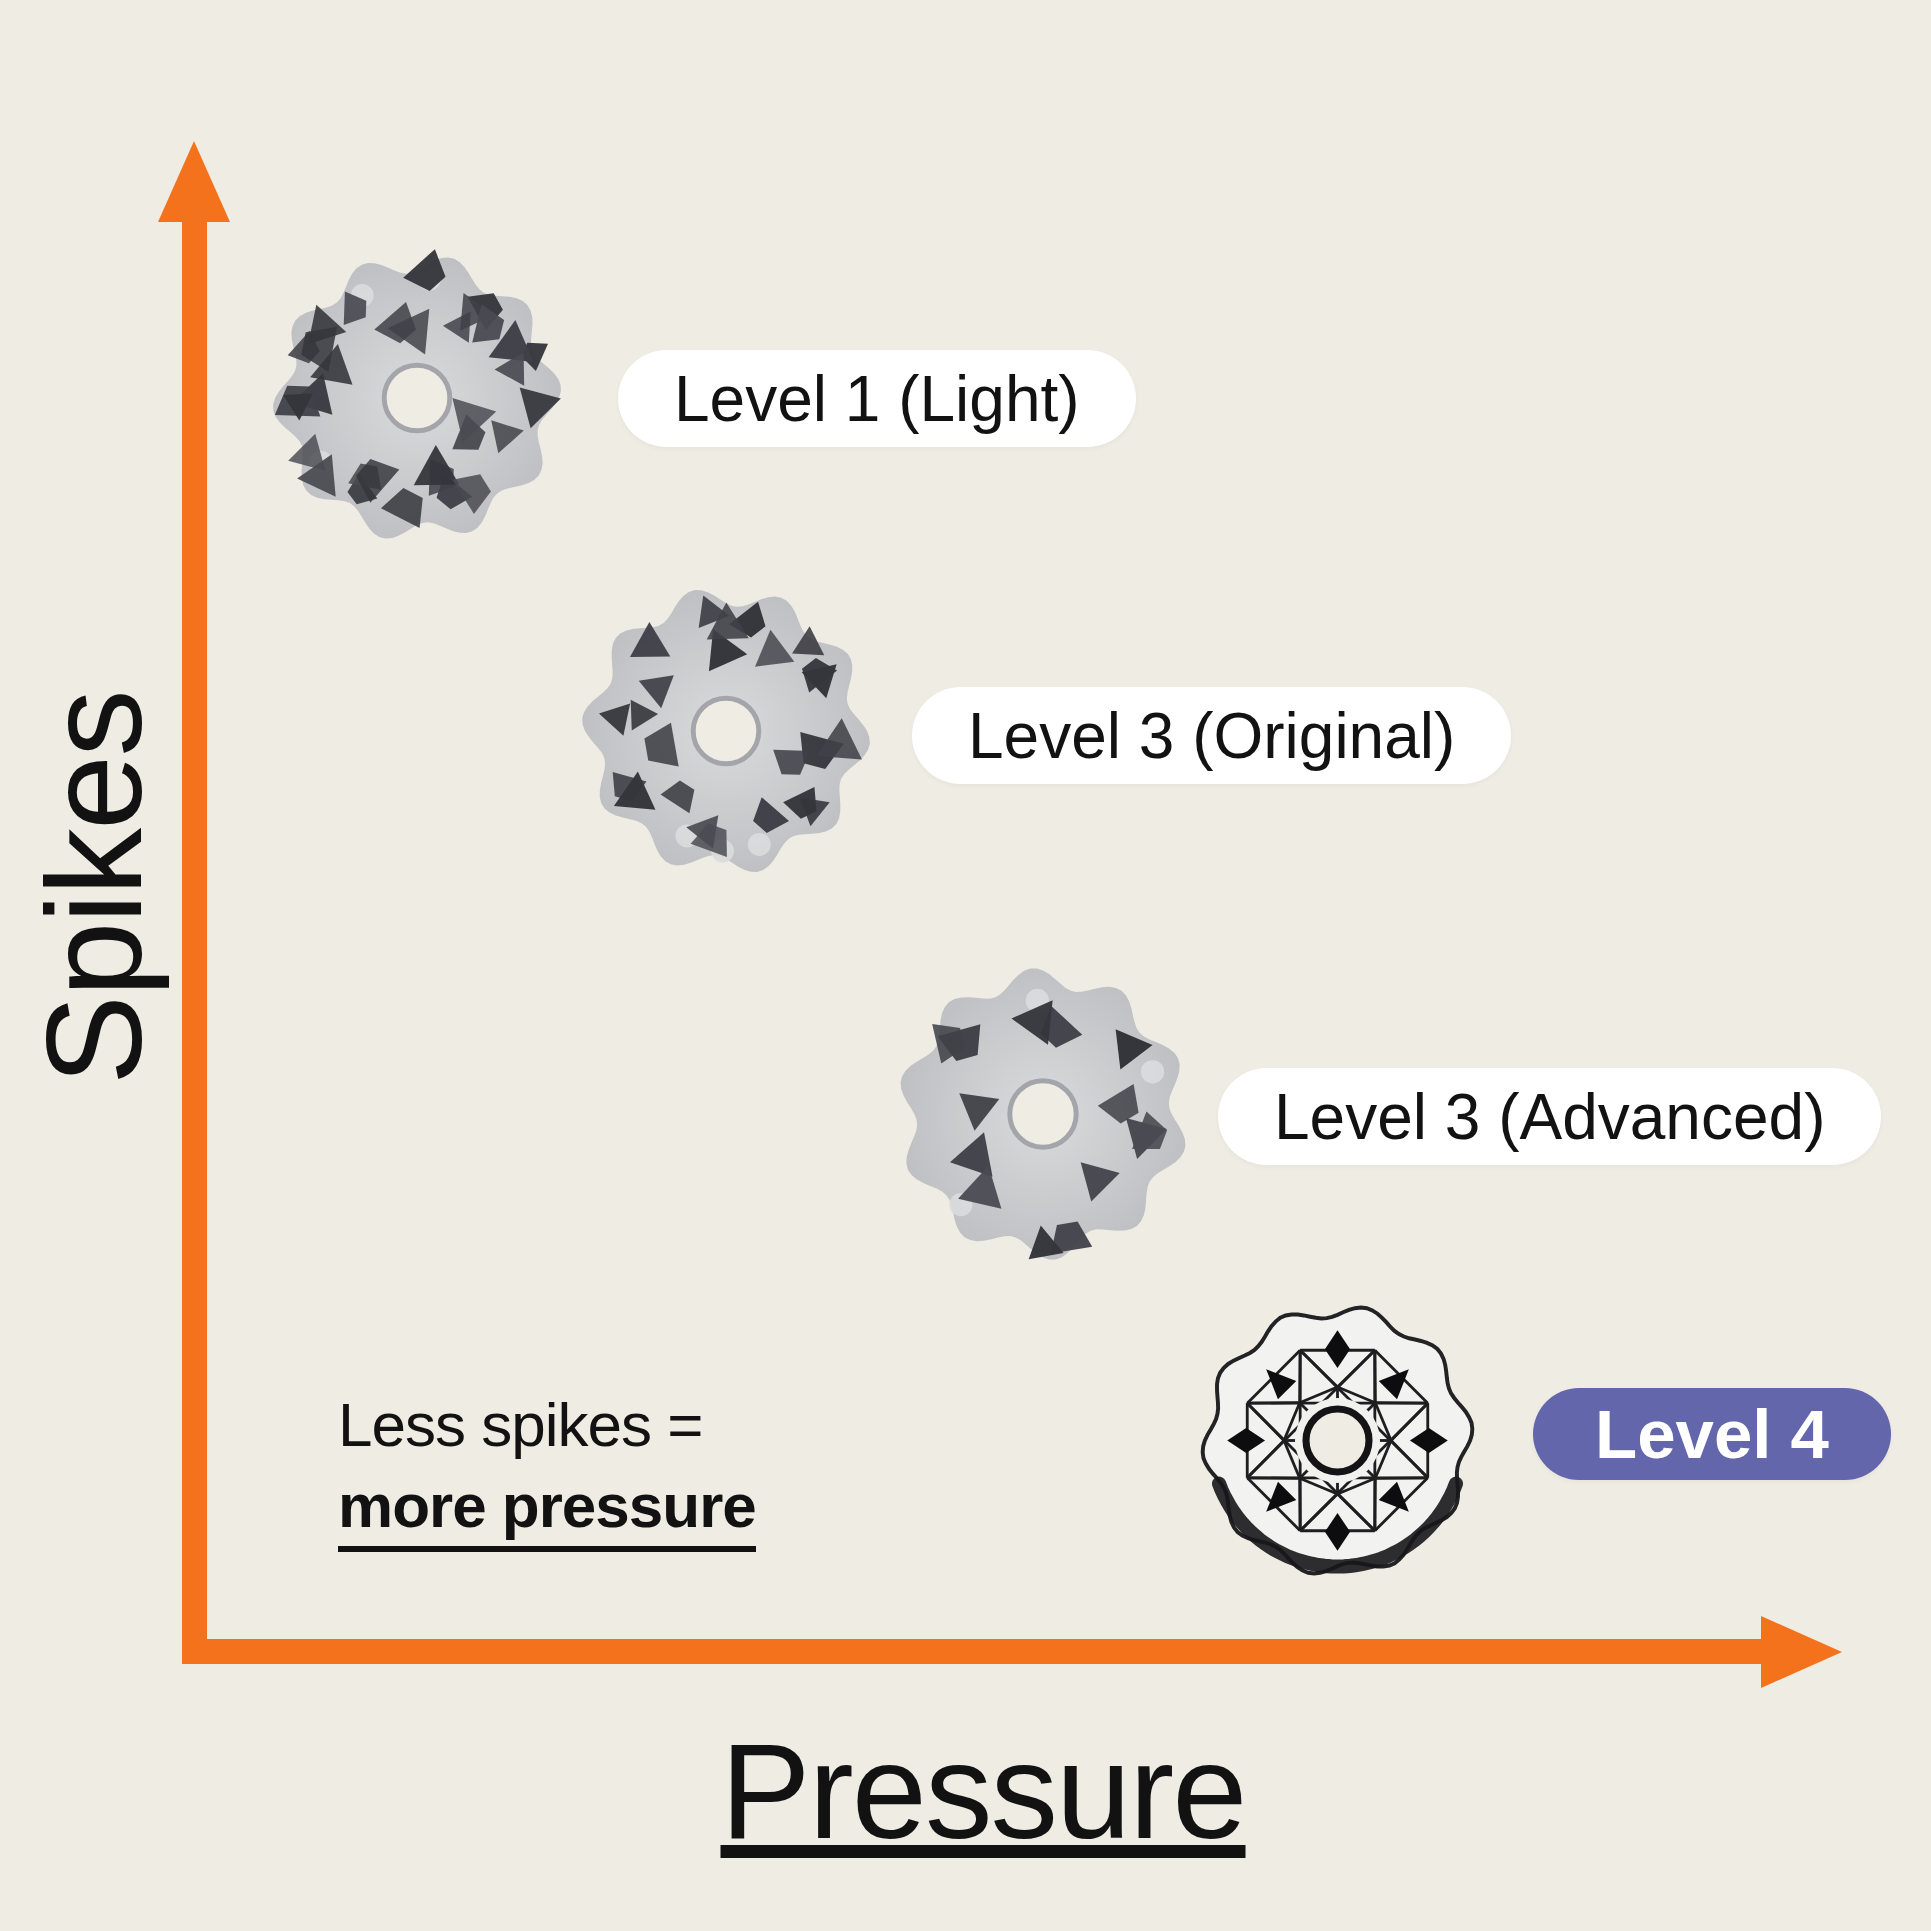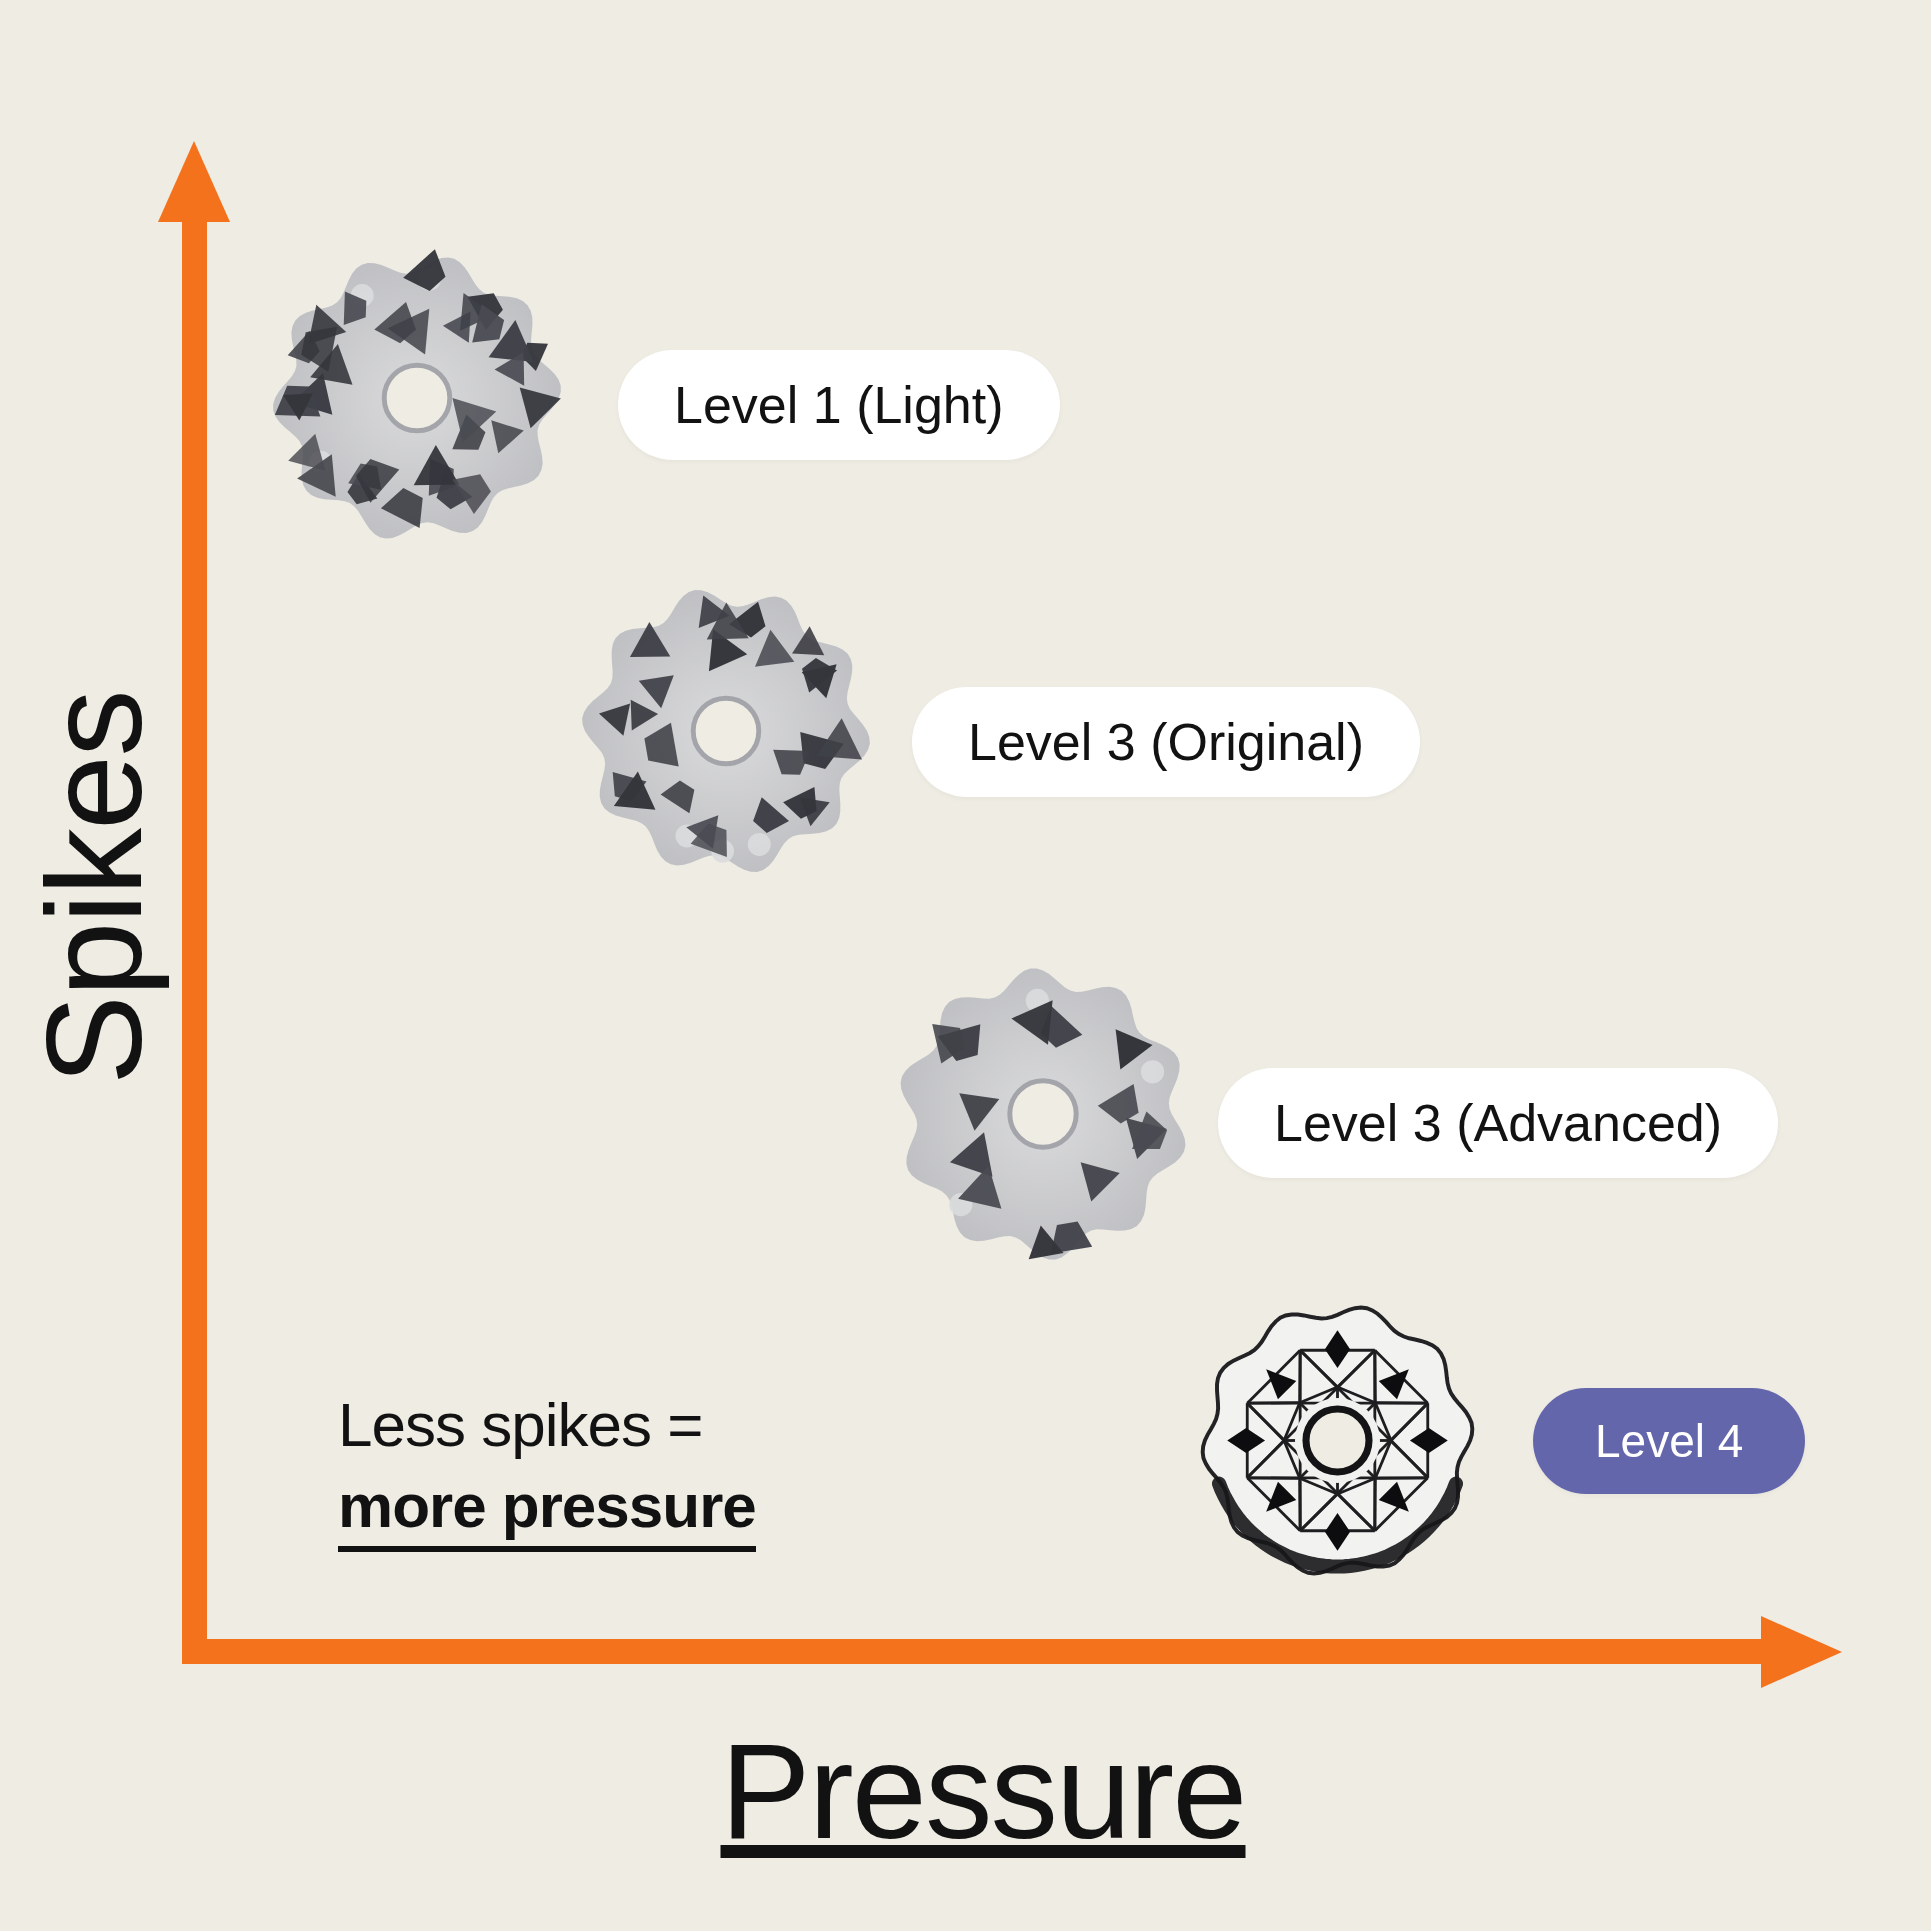--- a/index.html
+++ b/index.html
@@ -27,27 +27,27 @@
   .disc{position:absolute;}
   .disc svg{display:block;width:100%;height:100%;}
   .disc-1{left:253px;top:234px;width:328px;height:328px;}
   .disc-2{left:562px;top:567px;width:328px;height:328px;}
   .disc-3{left:877px;top:948px;width:332px;height:332px;}
   .disc-4{left:1180px;top:1283px;width:315px;height:315px;}
 
   
   .pill{position:absolute;display:flex;align-items:center;justify-content:center;
     background:var(--pill-white,#ffffff);color:var(--text,#121212);
-    border-radius:58px;font-size:52px;font-weight:500;padding:0 56px;height:110px;
+    border-radius:58px;font-size:64px;font-weight:500;padding:0 56px;height:97px;
     white-space:nowrap;box-shadow:0 1.9px 5.8px rgba(0,0,0,0.04);}
   .pill-1{left:618px;top:350px;}
   .pill-2{left:912px;top:687px;}
   .pill-3{left:1218px;top:1068px;}
-  .pill-4{left:1533px;top:1388px;height:106px;background:var(--pill-purple,#6466ac);
-    color:#ffffff;font-weight:400;font-size:46px;padding:0 62px;border-radius:58px;}
+  .pill-4{left:1533px;top:1388px;height:92px;background:var(--pill-purple,#6466ac);
+    color:#ffffff;font-weight:700;font-size:69px;padding:0 62px;border-radius:58px;}
 
   
   .note{position:absolute;left:338px;top:1386px;color:var(--text,#121212);
     font-size:62px;line-height:1.25;letter-spacing:-1px;}
   .note .line1{font-weight:500;display:block;}
   .note .line2{font-weight:800;display:inline-block;border-bottom:6.8px solid var(--text,#121212);
     padding-bottom:1px;margin-top:3.9px;}
 </style>
 </head>
 <body>

